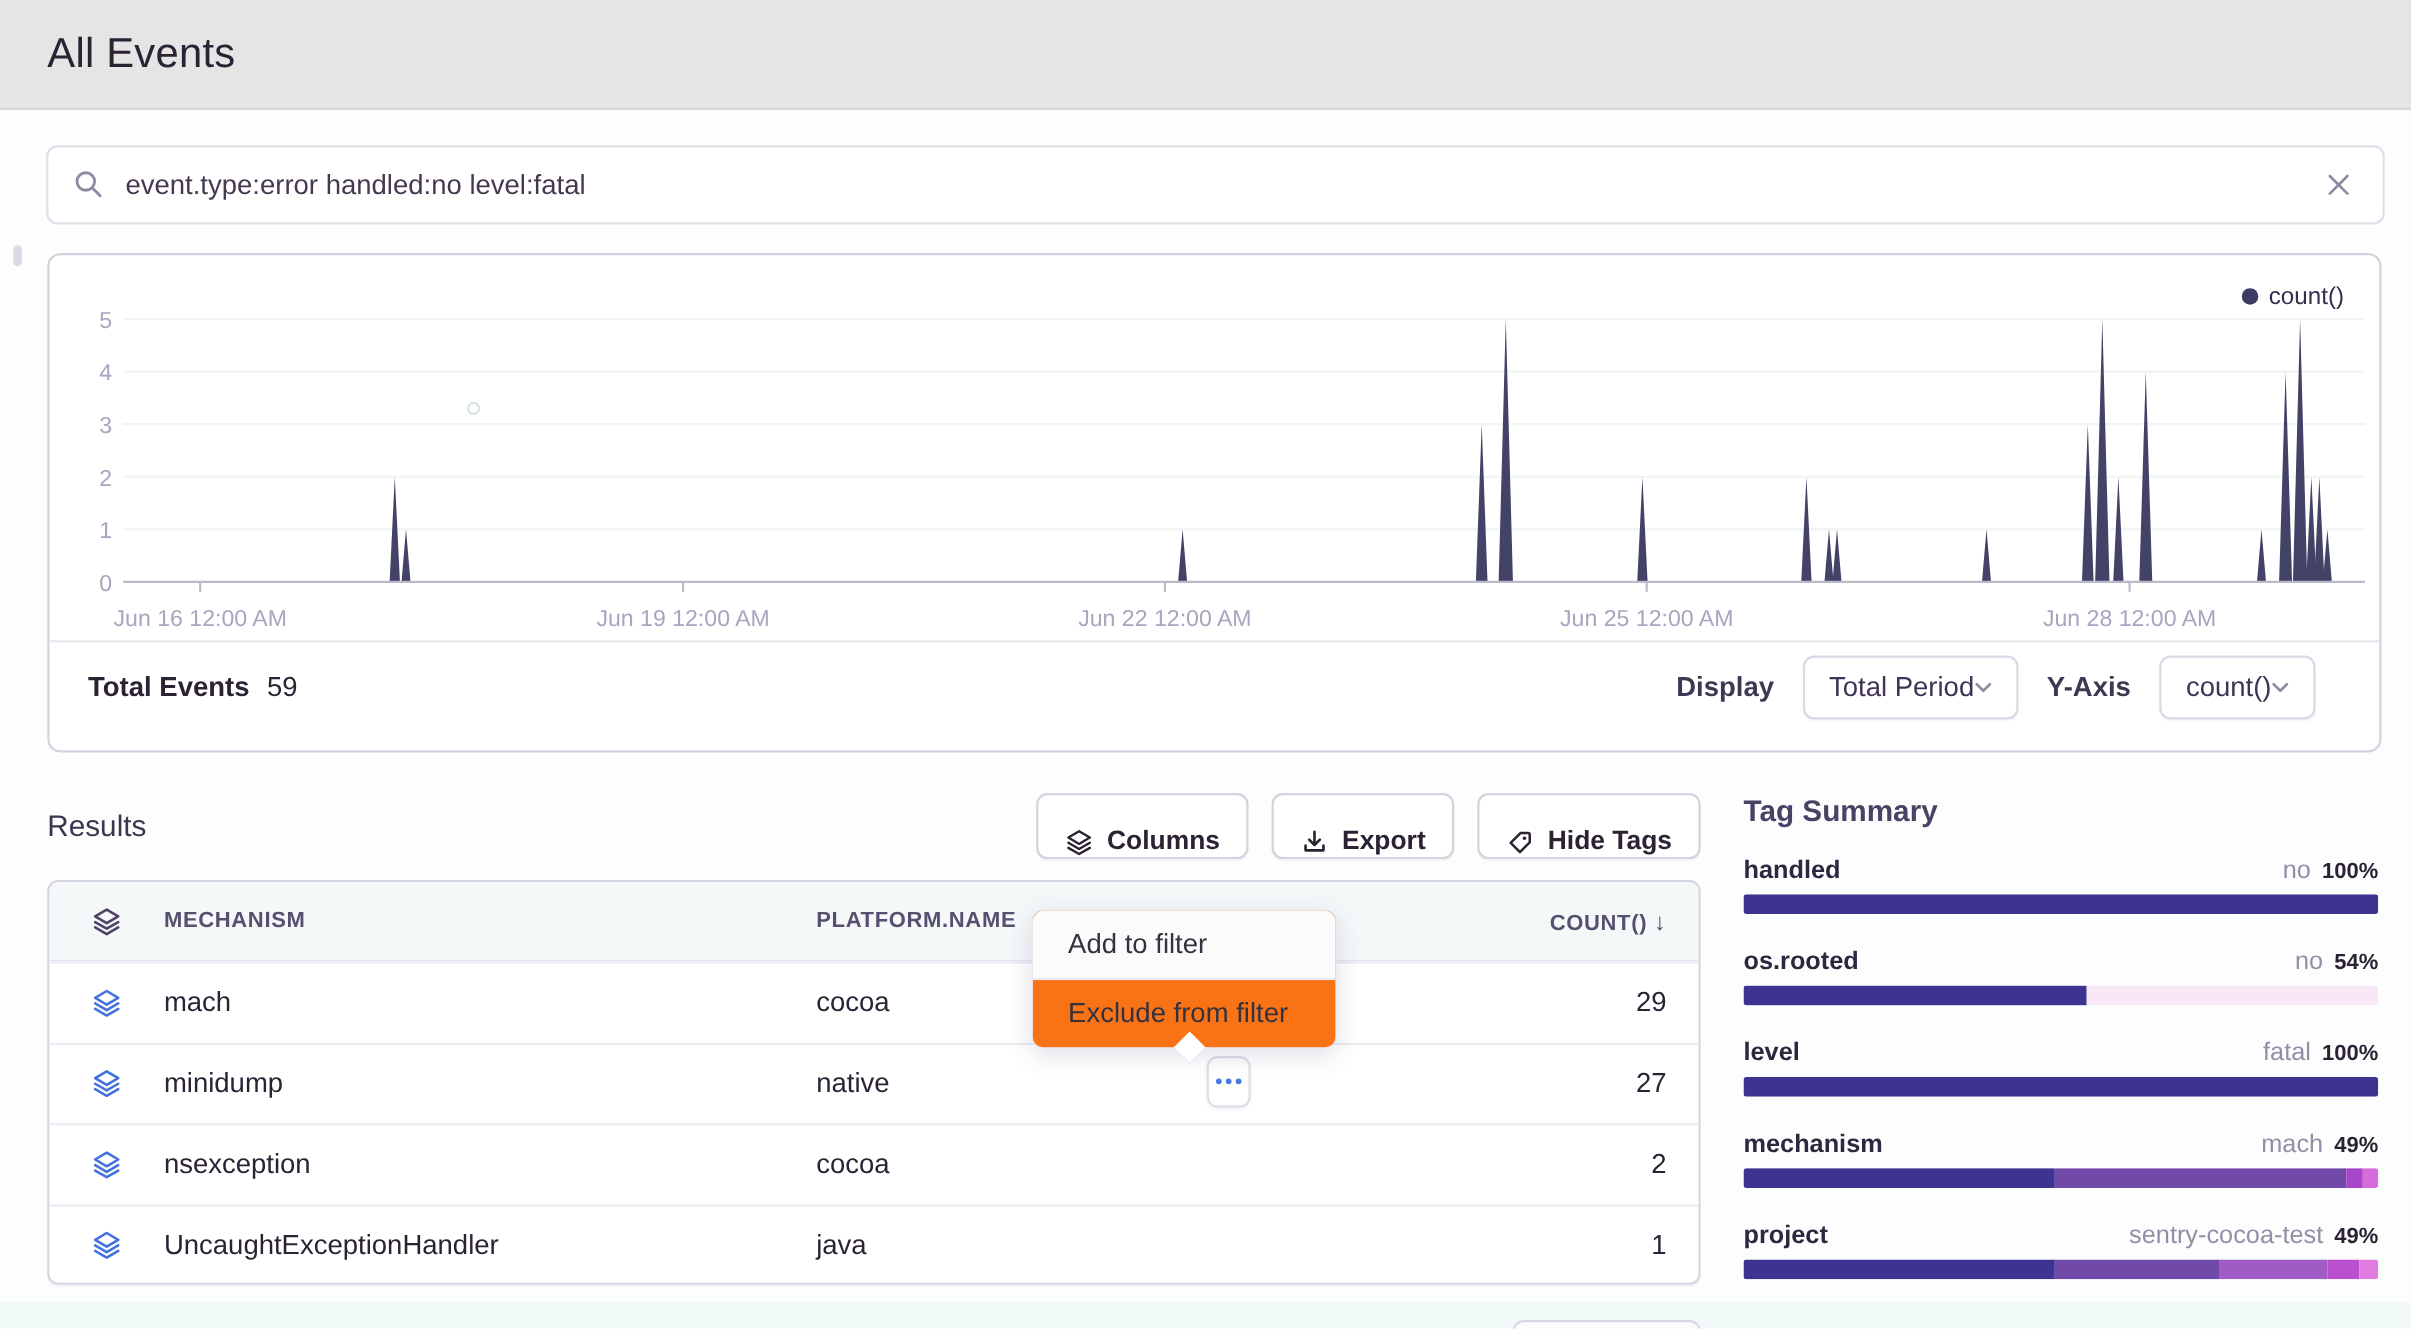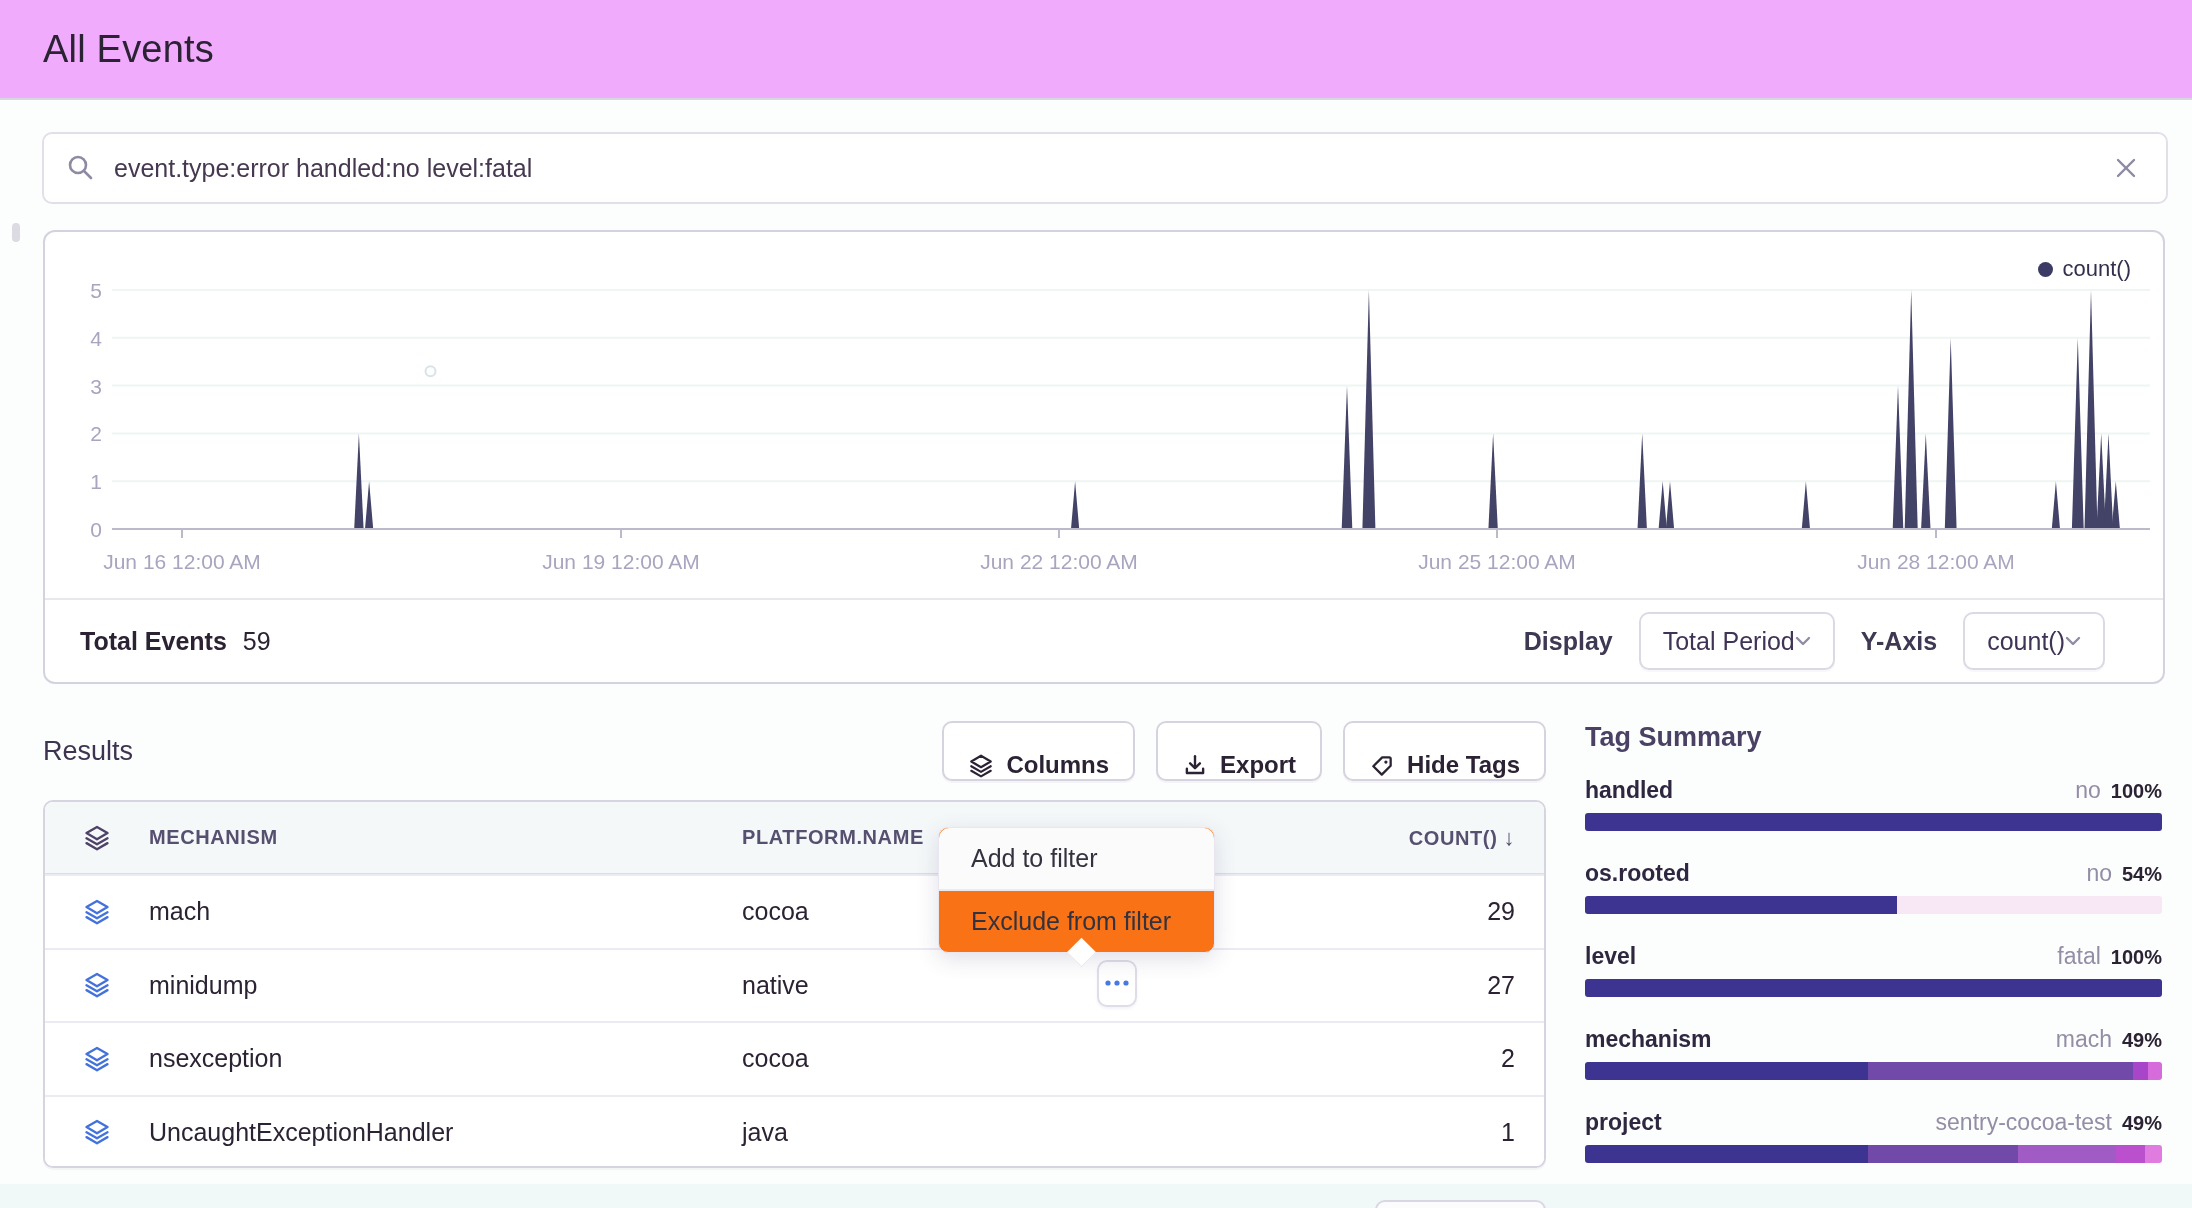--- a/index.html
+++ b/index.html
@@ -1,41 +1,41 @@
 <!DOCTYPE html>
 <html><head>
 <meta charset="utf-8">
 <style>
   * { margin:0; padding:0; box-sizing:border-box; }
   html,body { width:2192px; height:1208px; }
   body { font-family:"Liberation Sans", sans-serif; background:#fcfdfd; color:#2b2233; }
   .page { position:relative; width:2192px; height:1208px; overflow:hidden; background:#fcfdfd; }
 
   
-  .topbar { position:absolute; left:0; top:0; width:2192px; height:100px; background:#f0abfc;
+  .topbar { position:absolute; left:0; top:0; width:2192px; height:100px; background:#e5e5e5;
             border-bottom:2px solid #d6d8dd; display:flex; align-items:center; }
   .topbar h1 { margin-left:43px; font-size:38px; font-weight:500; color:#2b2233; letter-spacing:.2px; }
 
   
   .searchbar { position:absolute; left:42px; top:132px; width:2126px; height:72px; background:#fff;
                border:2px solid #e3dfe9; border-radius:10px; display:flex; align-items:center; }
   .searchbar .sicon { margin:0 18px 0 22px; display:flex; }
   .searchbar .query { font-size:25px; color:#46384f; }
   .searchbar .clear { margin-left:auto; margin-right:26px; display:flex; cursor:pointer; }
 
   .drag-handle { position:absolute; left:12px; top:223px; width:8px; height:19px; border-radius:4px; background:#dcdae3; }
 
   
   .chart-panel { position:absolute; left:43px; top:230px; width:2122px; height:454px; background:#fff;
                  border:2px solid #d5d2e0; border-radius:12px; }
   .legend { position:absolute; top:24px; right:32px; display:flex; align-items:center; gap:10px; z-index:3; }
   .legend-dot { width:15px; height:15px; border-radius:50%; background:#3b3b66; }
   .legend span.lbl { font-size:22px; color:#332f4d; }
   #chart-svg { position:absolute; left:0; top:0; }
-  .chart-footer { position:absolute; left:0; bottom:0; width:100%; height:84px; border-top:2px solid #e8e6ee;
+  .chart-footer { position:absolute; left:0; bottom:16px; width:100%; height:84px; border-top:2px solid #e8e6ee;
                   display:flex; align-items:center; }
   .total-group { display:flex; align-items:baseline; gap:16px; margin-left:35px; }
   .total-group .tl { font-size:25px; font-weight:700; color:#2b2233; }
   .total-group .tv { font-size:25px; color:#2b2233; }
   .footer-controls { margin-left:auto; margin-right:58px; display:flex; align-items:center; gap:26px; }
   .ctrl-label { font-size:25px; font-weight:700; color:#3f3853; }
   .select-btn { height:58px; background:#fff; border:2px solid #dcd9e5; border-radius:10px;
                 display:flex; align-items:center; gap:0; padding:0 22px; font-size:25px; color:#3f3356;
                 cursor:pointer; box-shadow:0 2px 0 rgba(45,0,85,.03); }
 

